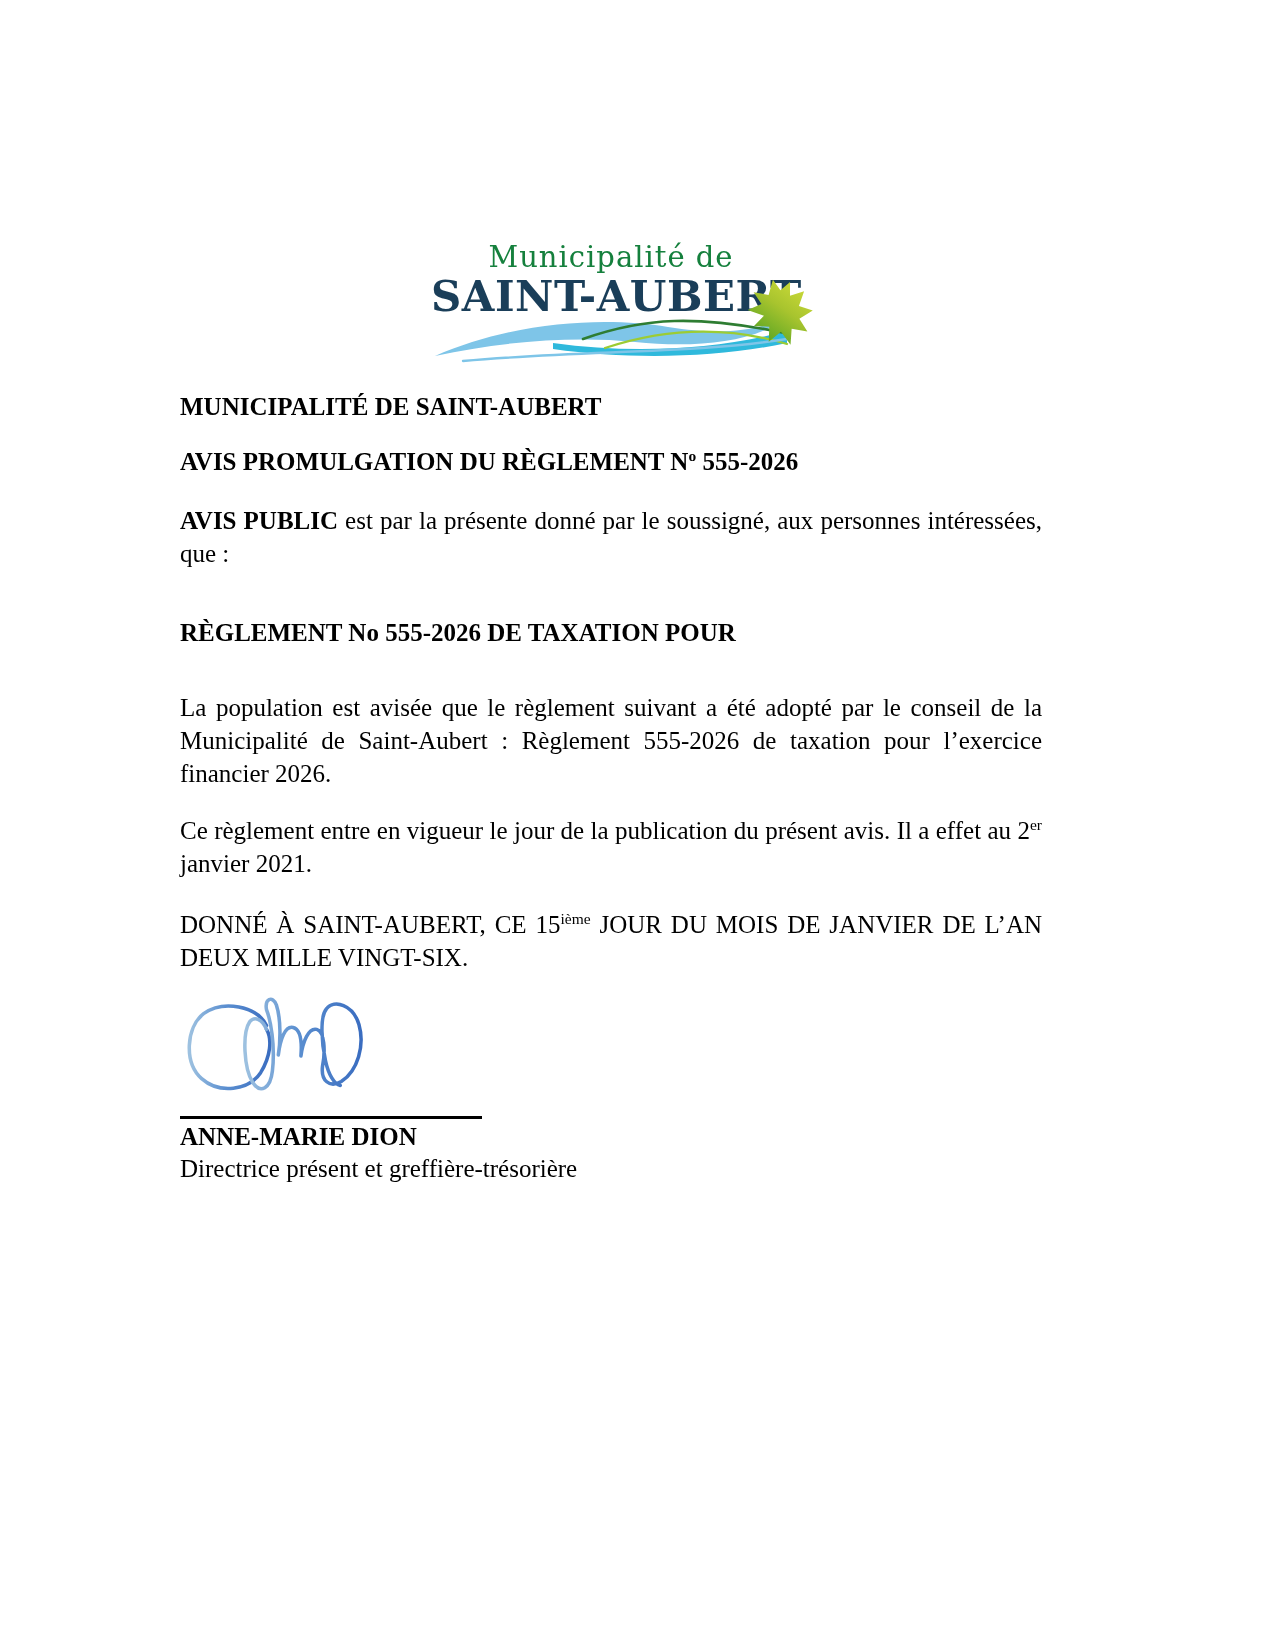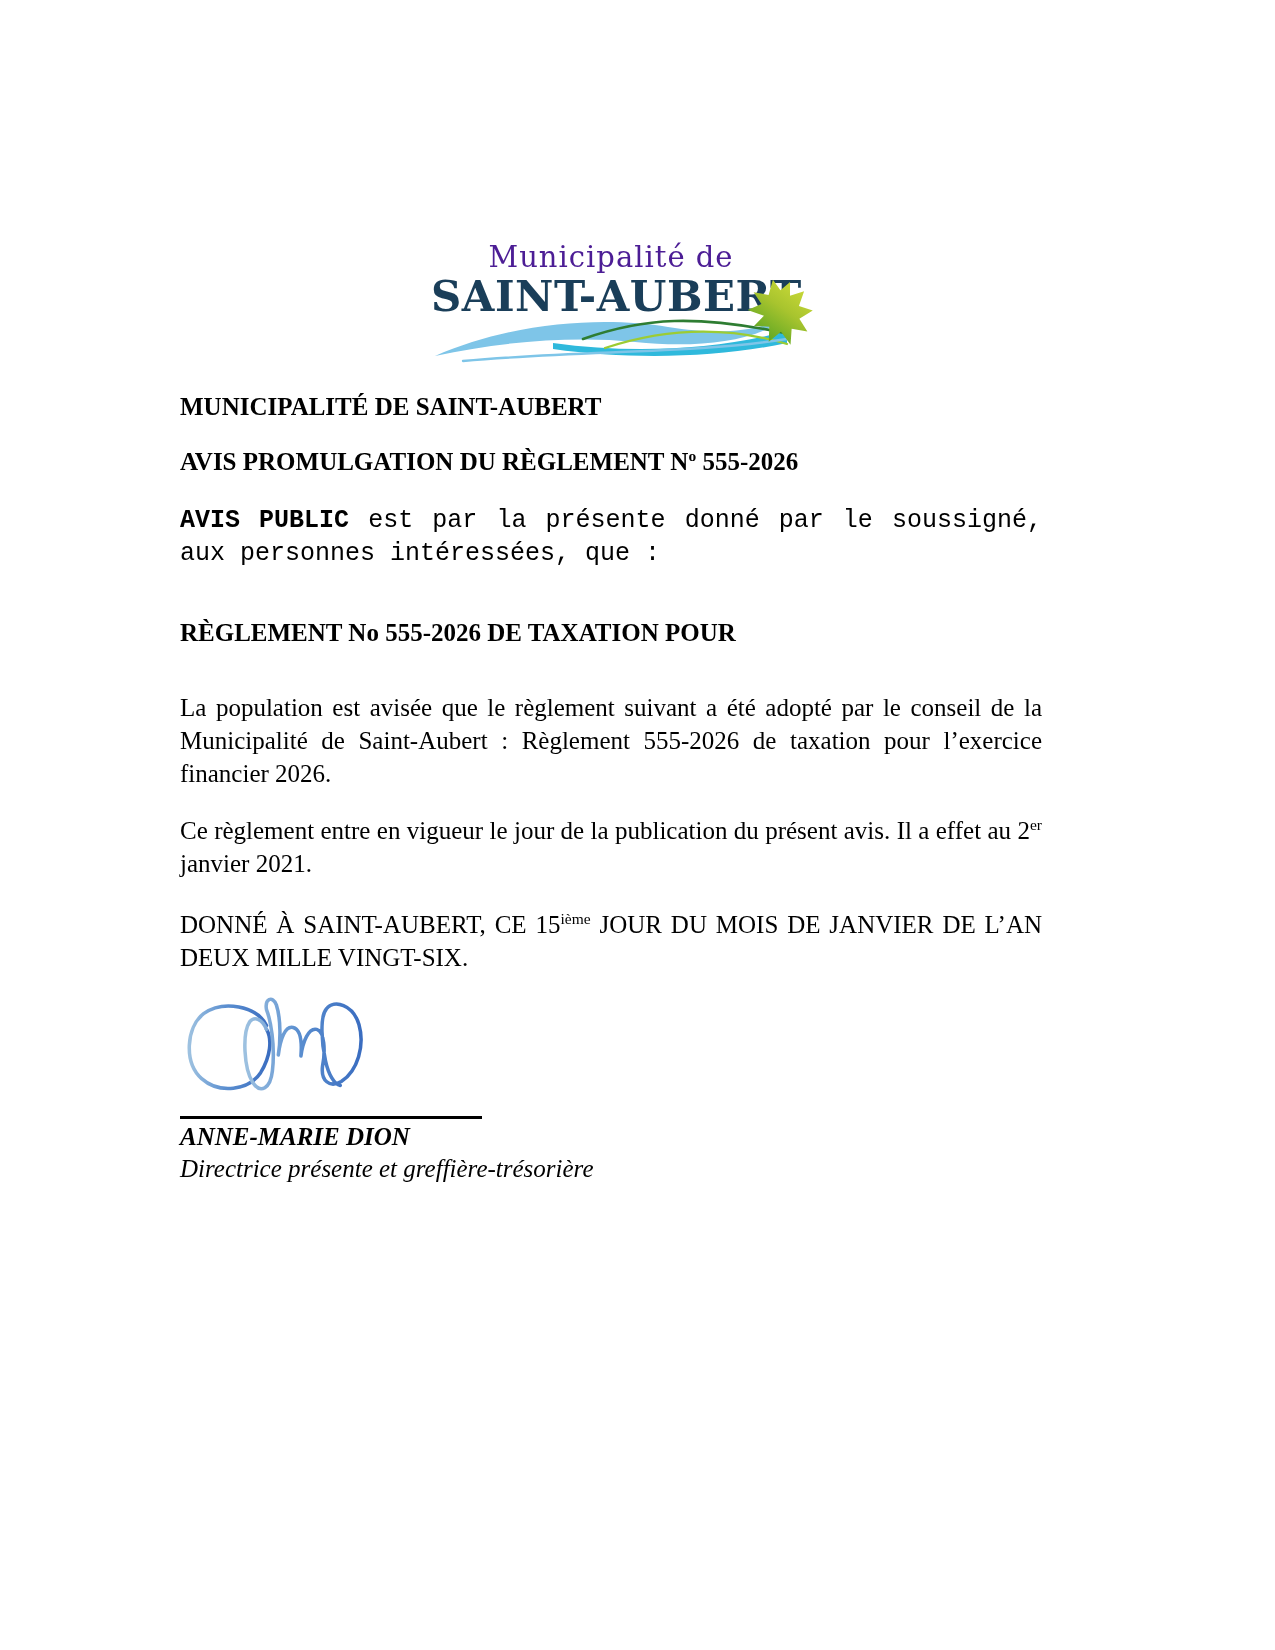--- a/index.html
+++ b/index.html
@@ -20,21 +20,21 @@
   .logo-wrap{
     position:relative;
     width:360px;
     margin:0 auto 0 auto;
     text-align:center;
   }
   .logo-script{
     font-family:"DejaVu Serif", serif;
     font-size:29px;
     letter-spacing:1px;
-    color:#4c1d95;
+    color:#15803d;
     line-height:34px;
   }
   .logo-name{
     font-family:"DejaVu Serif", serif;
     font-weight:bold;
     font-size:42px;
     letter-spacing:0.5px;
     color:#1a3e59;
     line-height:46px;
     white-space:nowrap;
@@ -46,24 +46,24 @@
     transform:rotate(-12deg);
   }
   
   h1,h2,h3{font-size:25px;font-weight:bold;margin:0;line-height:33px;}
   h1{margin-top:26px;}
   h2{margin-top:22px;}
   h3{margin-top:46px;margin-bottom:42px;}
   sup{font-size:62%;line-height:0;}
   
   p{font-size:25px;line-height:33px;margin:24px 0 0 0;text-align:justify;}
-  p.first{margin-top:26px;font-family:Liberation Mono, monospace;}
+  p.first{margin-top:26px;}
   p.closing{font-weight:normal;margin-top:28px;}
   
-  .signature-block{margin-top:20px;font-style:italic;}
+  .signature-block{margin-top:20px;}
   .signature-svg{display:block;margin-left:2px;}
   .sig-line{width:302px;border-top:3px solid #000;margin-top:4px;}
   .sig-name{font-size:25px;font-weight:bold;line-height:32px;margin-top:2px;}
   .sig-title{font-size:25px;line-height:32px;}
 </style>
 </head>
 <body>
 
 <div class="page">
   <div class="content">
@@ -116,17 +116,17 @@
             <stop offset="0" stop-color="#9dc1e0"></stop>
             <stop offset="0.45" stop-color="#5b8fd0"></stop>
             <stop offset="1" stop-color="#3a6dc0"></stop>
           </linearGradient>
         </defs>
         <path d="M84,32 C74,12 40,6 20,20 C2,34 0,70 18,86 C36,102 66,98 78,80 C88,64 90,46 84,36" fill="none" stroke="url(#siggrad)" stroke-width="3.6" stroke-linecap="round" stroke-linejoin="round"></path>
         <path d="M84,36 C80,26 72,22 67,28 C59,40 61,76 70,90 C78,102 88,96 90,78 C93,52 88,26 84,16 C82,5 90,1 94,11 C99,26 98,50 96,62 C98,46 103,32 111,34 C119,36 120,50 119,63 C121,48 127,34 135,36 C143,38 144,58 141,73 C139,88 148,96 160,89 C177,78 184,52 178,31 C172,11 153,5 145,15 C138,23 140,50 144,68 C147,82 153,92 159,93" fill="none" stroke="url(#siggrad)" stroke-width="3.6" stroke-linecap="round" stroke-linejoin="round"></path>
       </svg>
       <div class="sig-line"></div>
       <div class="sig-name">ANNE-MARIE DION</div>
-      <div class="sig-title">Directrice présente et greffière-trésorière</div>
+      <div class="sig-title">Directrice présent et greffière-trésorière</div>
     </div>
 
   </div>
 </div>
 
 </body></html>

